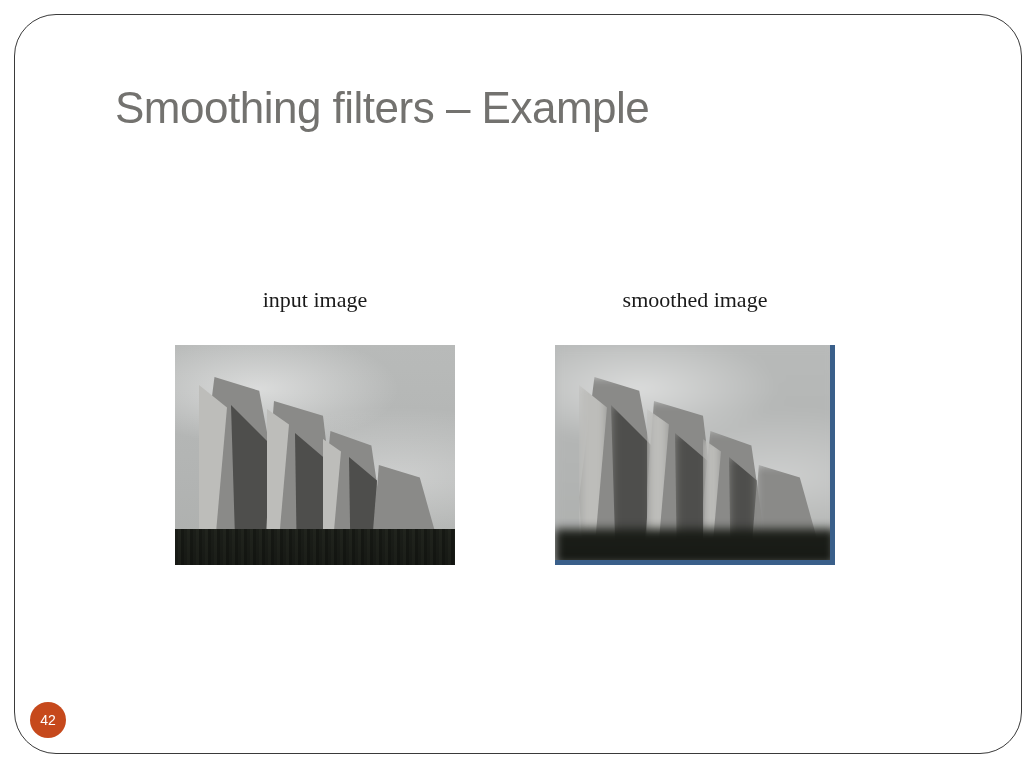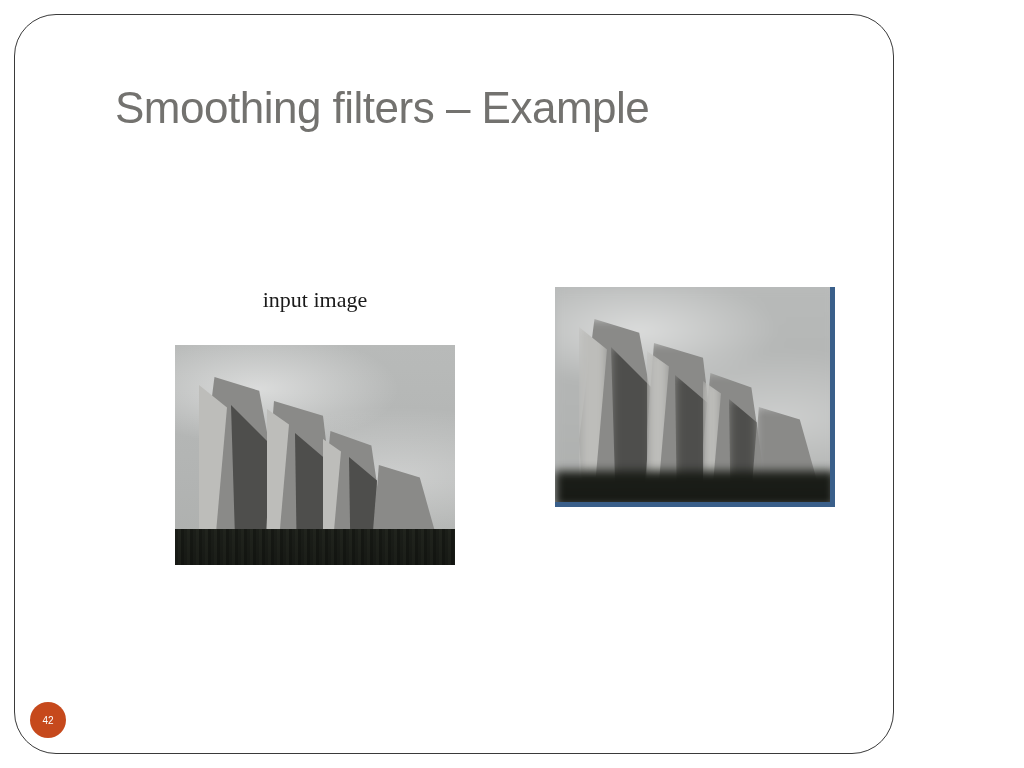--- a/index.html
+++ b/index.html
@@ -8,21 +8,21 @@
     width: 1024px;
     height: 768px;
     background: #ffffff;
     font-family: Verdana, Geneva, sans-serif;
     overflow: hidden;
   }
   .slide {
     position: relative;
     box-sizing: border-box;
     margin: 14px;
-    width: 880px;
+    width: 1008px;
     height: 740px;
     border: 1.5px solid #3a3a3a;
     border-radius: 42px;
     background: #ffffff;
   }
   .title {
     position: absolute;
     top: 68px;
     left: 100px;
     font-size: 44px;
@@ -118,21 +118,21 @@
 
   .page-number {
     position: absolute;
     left: 15px;
     bottom: 15px;
     width: 36px;
     height: 36px;
     border-radius: 50%;
     background: #c6491c;
     color: #ffffff;
-    font-size: 10px;
+    font-size: 14px;
     display: flex;
     align-items: center;
     justify-content: center;
     font-family: Verdana, Geneva, sans-serif;
   }
 </style>
 </head>
 <body>
 
 <div class="slide">
@@ -153,20 +153,21 @@
         <div class="rock shade r2s"></div>
         <div class="rock r3"></div>
         <div class="rock hi h3"></div>
         <div class="rock shade r3s"></div>
         <div class="rock r4"></div>
         <div class="brush"></div>
       </div>
     </div>
 
     <div class="figure">
+      <div class="caption">smoothed image</div>
       <div class="img smoothed">
         <div class="blur" style="position:absolute;inset:0;">
           <div class="sky"></div>
           <div class="rock r1"></div>
           <div class="rock hi h1"></div>
           <div class="rock shade r1s"></div>
           <div class="rock r2"></div>
           <div class="rock hi h2"></div>
           <div class="rock shade r2s"></div>
           <div class="rock r3"></div>

